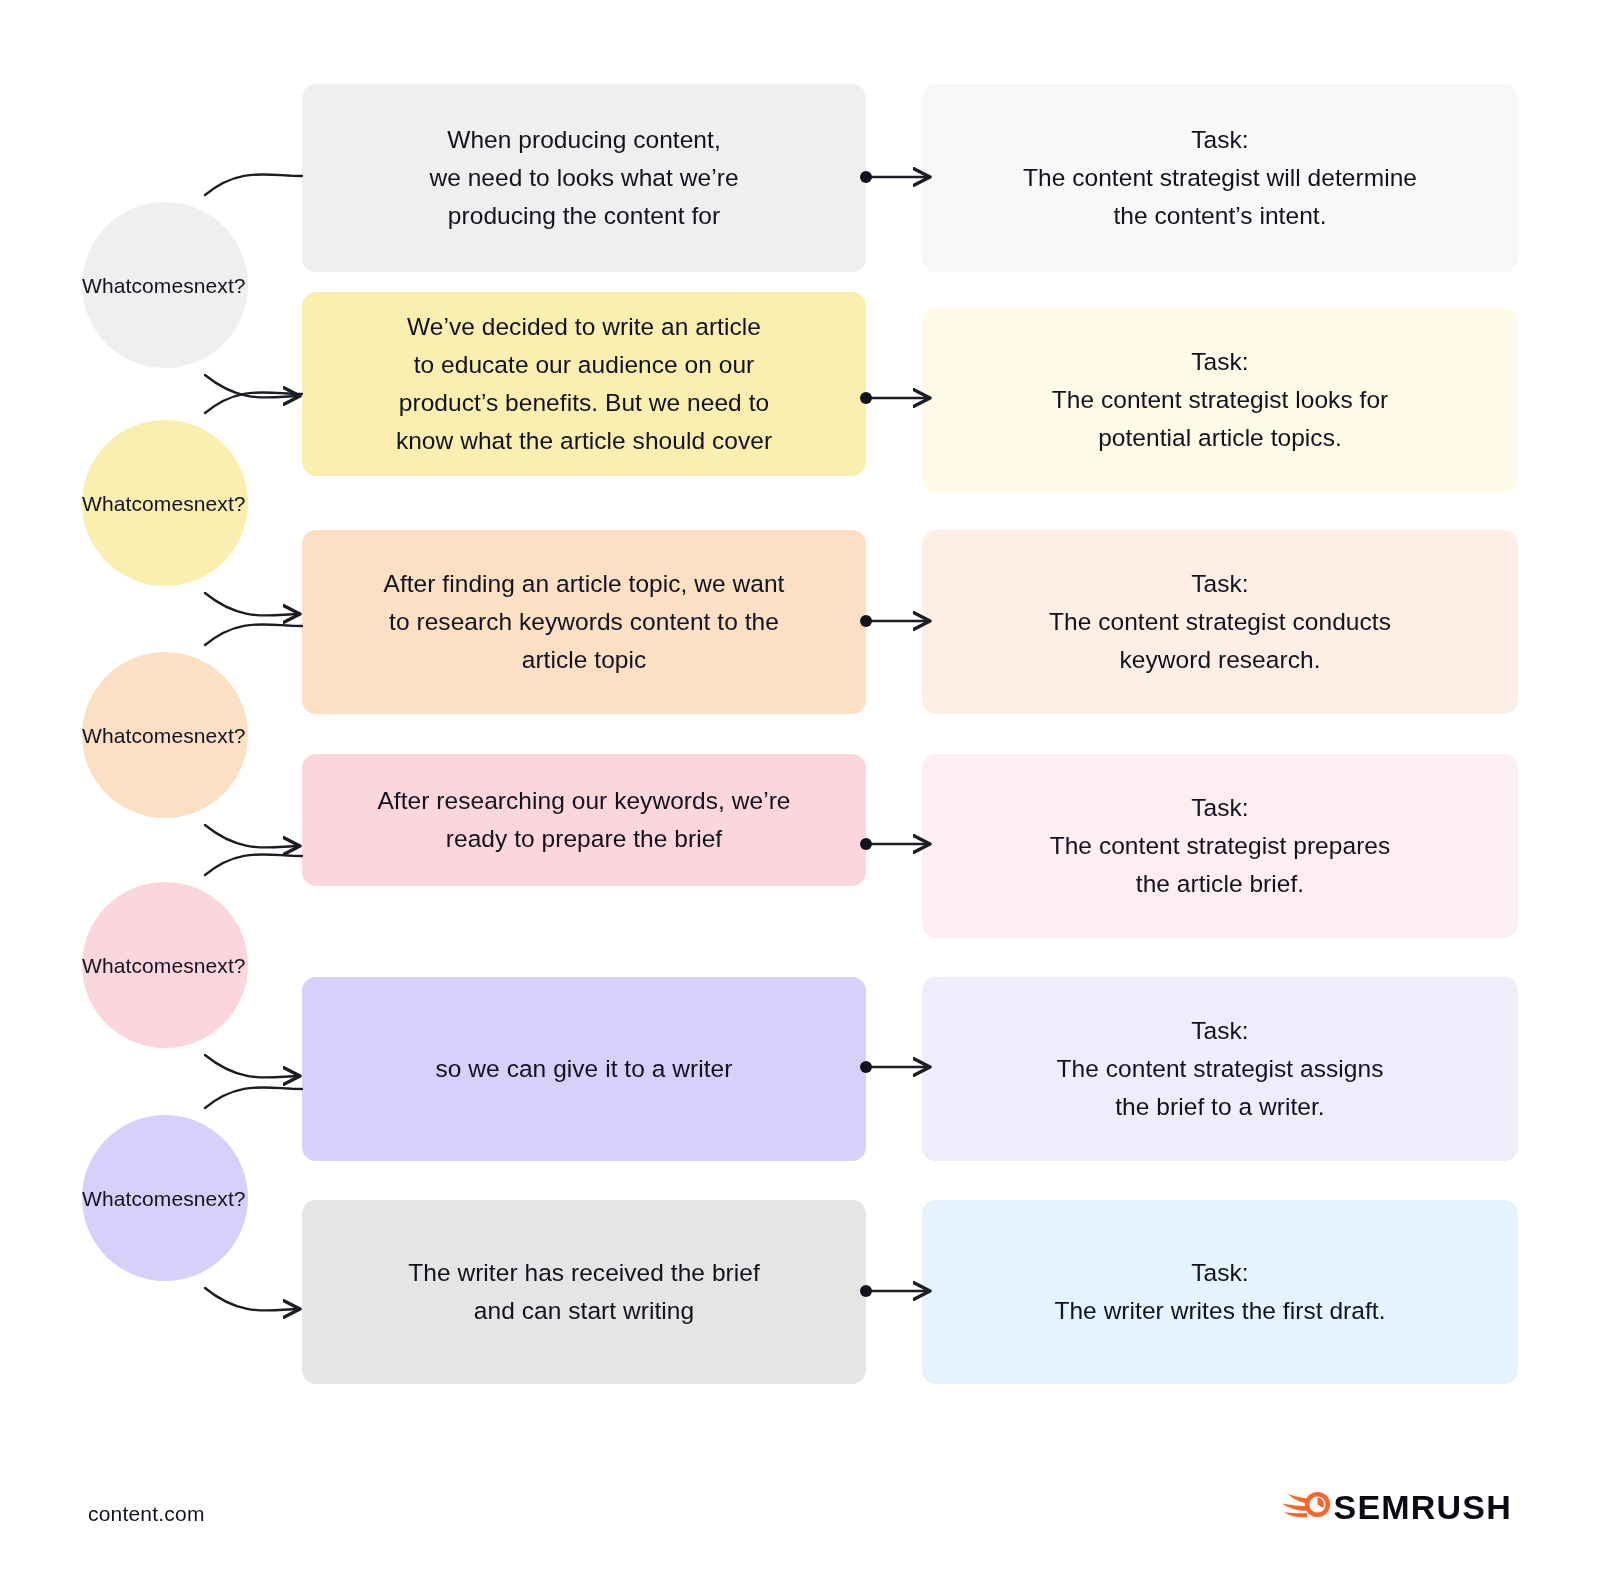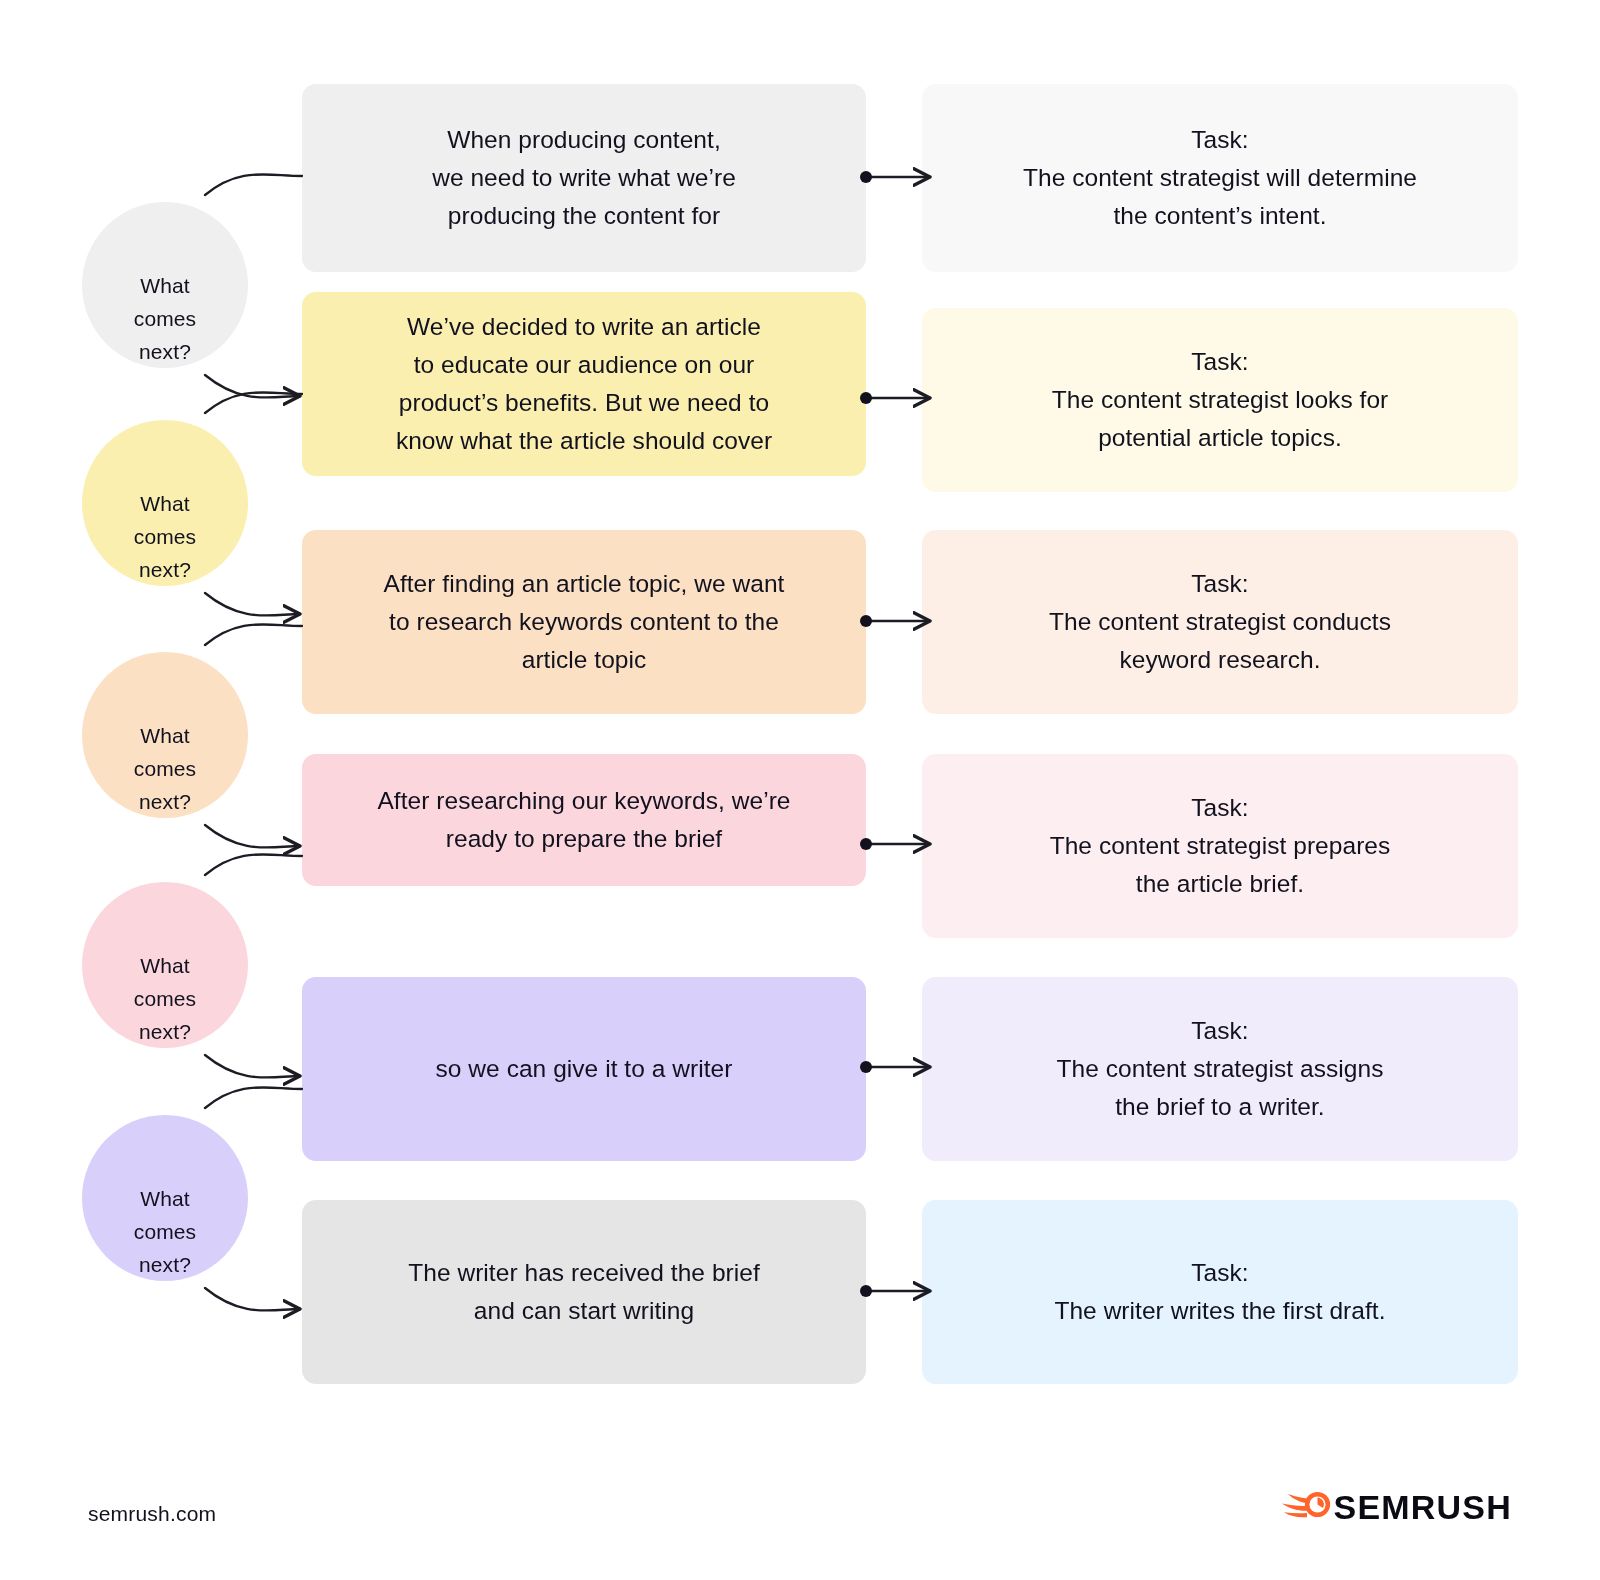--- a/index.html
+++ b/index.html
@@ -24,23 +24,23 @@
     pointer-events: none;
     z-index: 3;
   }
 
   
   .circle {
     position: absolute;
     width: 166px; height: 166px;
     border-radius: 50%;
     display: flex;
-    flex-direction: column;
+    flex-direction: row;
     align-items: center;
-    justify-content: flex-end;
+    justify-content: flex-start;
     z-index: 2;
     text-align: center;
   }
   .circle .cline {
     display: block;
     font-size: 21px;
     line-height: 33px;
     color: #12121f;
     letter-spacing: 0.1px;
     white-space: nowrap;
@@ -168,21 +168,21 @@
 
   <div class="circle" style="left:82px; top:1115px; background:#D8D0FA;">
     <span class="cline">What</span>
     <span class="cline">comes</span>
     <span class="cline">next?</span>
   </div>
 
   <div class="box" style="left:302px; top:84px; width:564px; height:188px; background:#EFEFEF;justify-content:center;">
     <div class="btext">
       <span class="ln">When producing content,</span>
-      <span class="ln">we need to write what we’re</span>
+      <span class="ln">we need to looks what we’re</span>
       <span class="ln">producing the content for</span>
     </div>
   </div>
   <div class="box" style="left:922px; top:84px; width:596px; height:188px; background:#F8F8F8;">
     <div class="btext">
       <span class="ln">Task:</span>
       <span class="ln">The content strategist will determine</span>
       <span class="ln">the content’s intent.</span>
     </div>
   </div>
@@ -252,21 +252,21 @@
     </div>
   </div>
   <div class="box" style="left:922px; top:1200px; width:596px; height:184px; background:#E4F3FD;">
     <div class="btext">
       <span class="ln">Task:</span>
       <span class="ln">The writer writes the first draft.</span>
     </div>
   </div>
 
   <div id="footer">
-    <div id="site-url">semrush.com</div>
+    <div id="site-url">content.com</div>
     <div id="logo">
       <span class="mark">
         <svg width="52" height="34" viewBox="0 0 52 34" xmlns="http://www.w3.org/2000/svg">
           <path d="M2,24.2 C10,25.4 18,25.6 25,25.0 L25,29.2 C16,30.0 8,28.0 2,24.2 Z" fill="#FF642D"></path>
           <path d="M0,15.4 C10,17.6 20,18.4 28,17.6 L28,22.4 C18,23.6 7,20.6 0,15.4 Z" fill="#FF642D"></path>
           <path d="M6,6.0 C15,9.4 25,11.2 33,10.8 L33,15.6 C22,16.2 12,12.2 6,6.0 Z" fill="#FF642D"></path>
           <circle cx="35.5" cy="16.5" r="12.6" fill="#FF642D"></circle>
           <circle cx="35.5" cy="16.5" r="8.1" fill="#ffffff"></circle>
           <path d="M35.5,16.5 L35.5,9.6 A6.9,6.9 0 0 1 41.0,19.9 Z" fill="#FF642D"></path>
         </svg>

